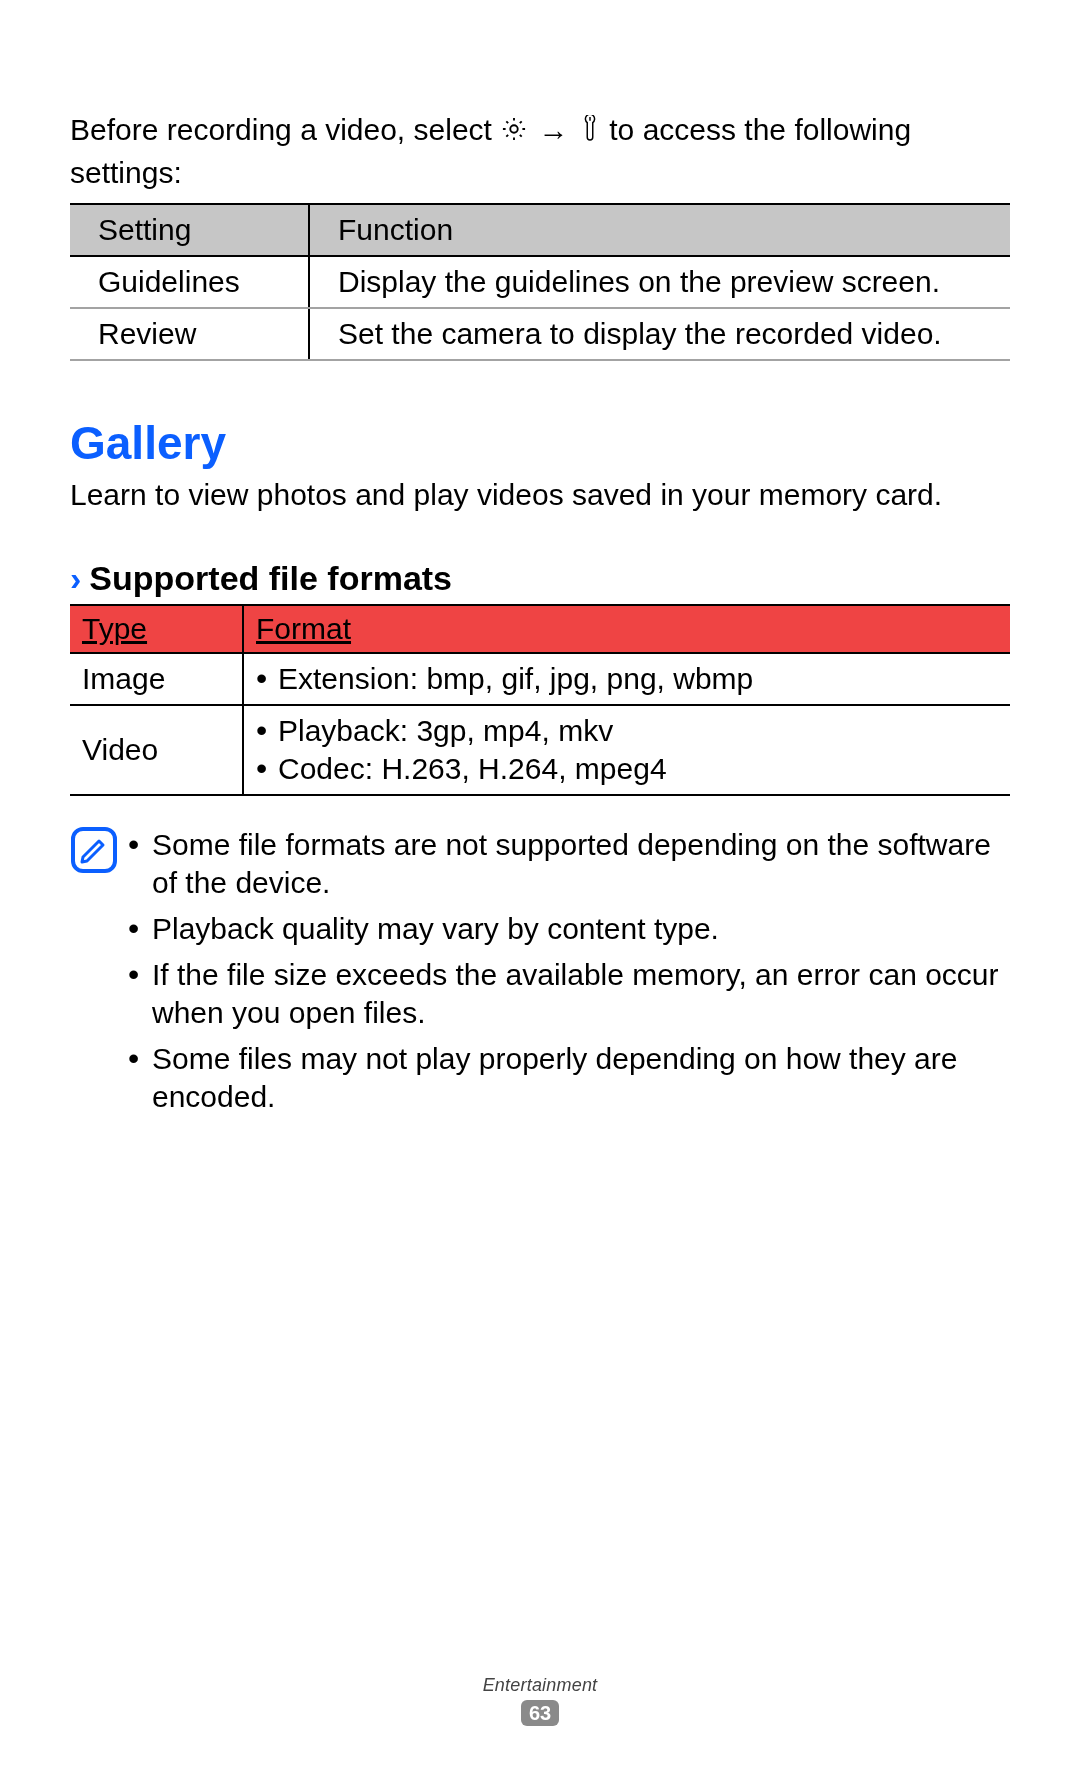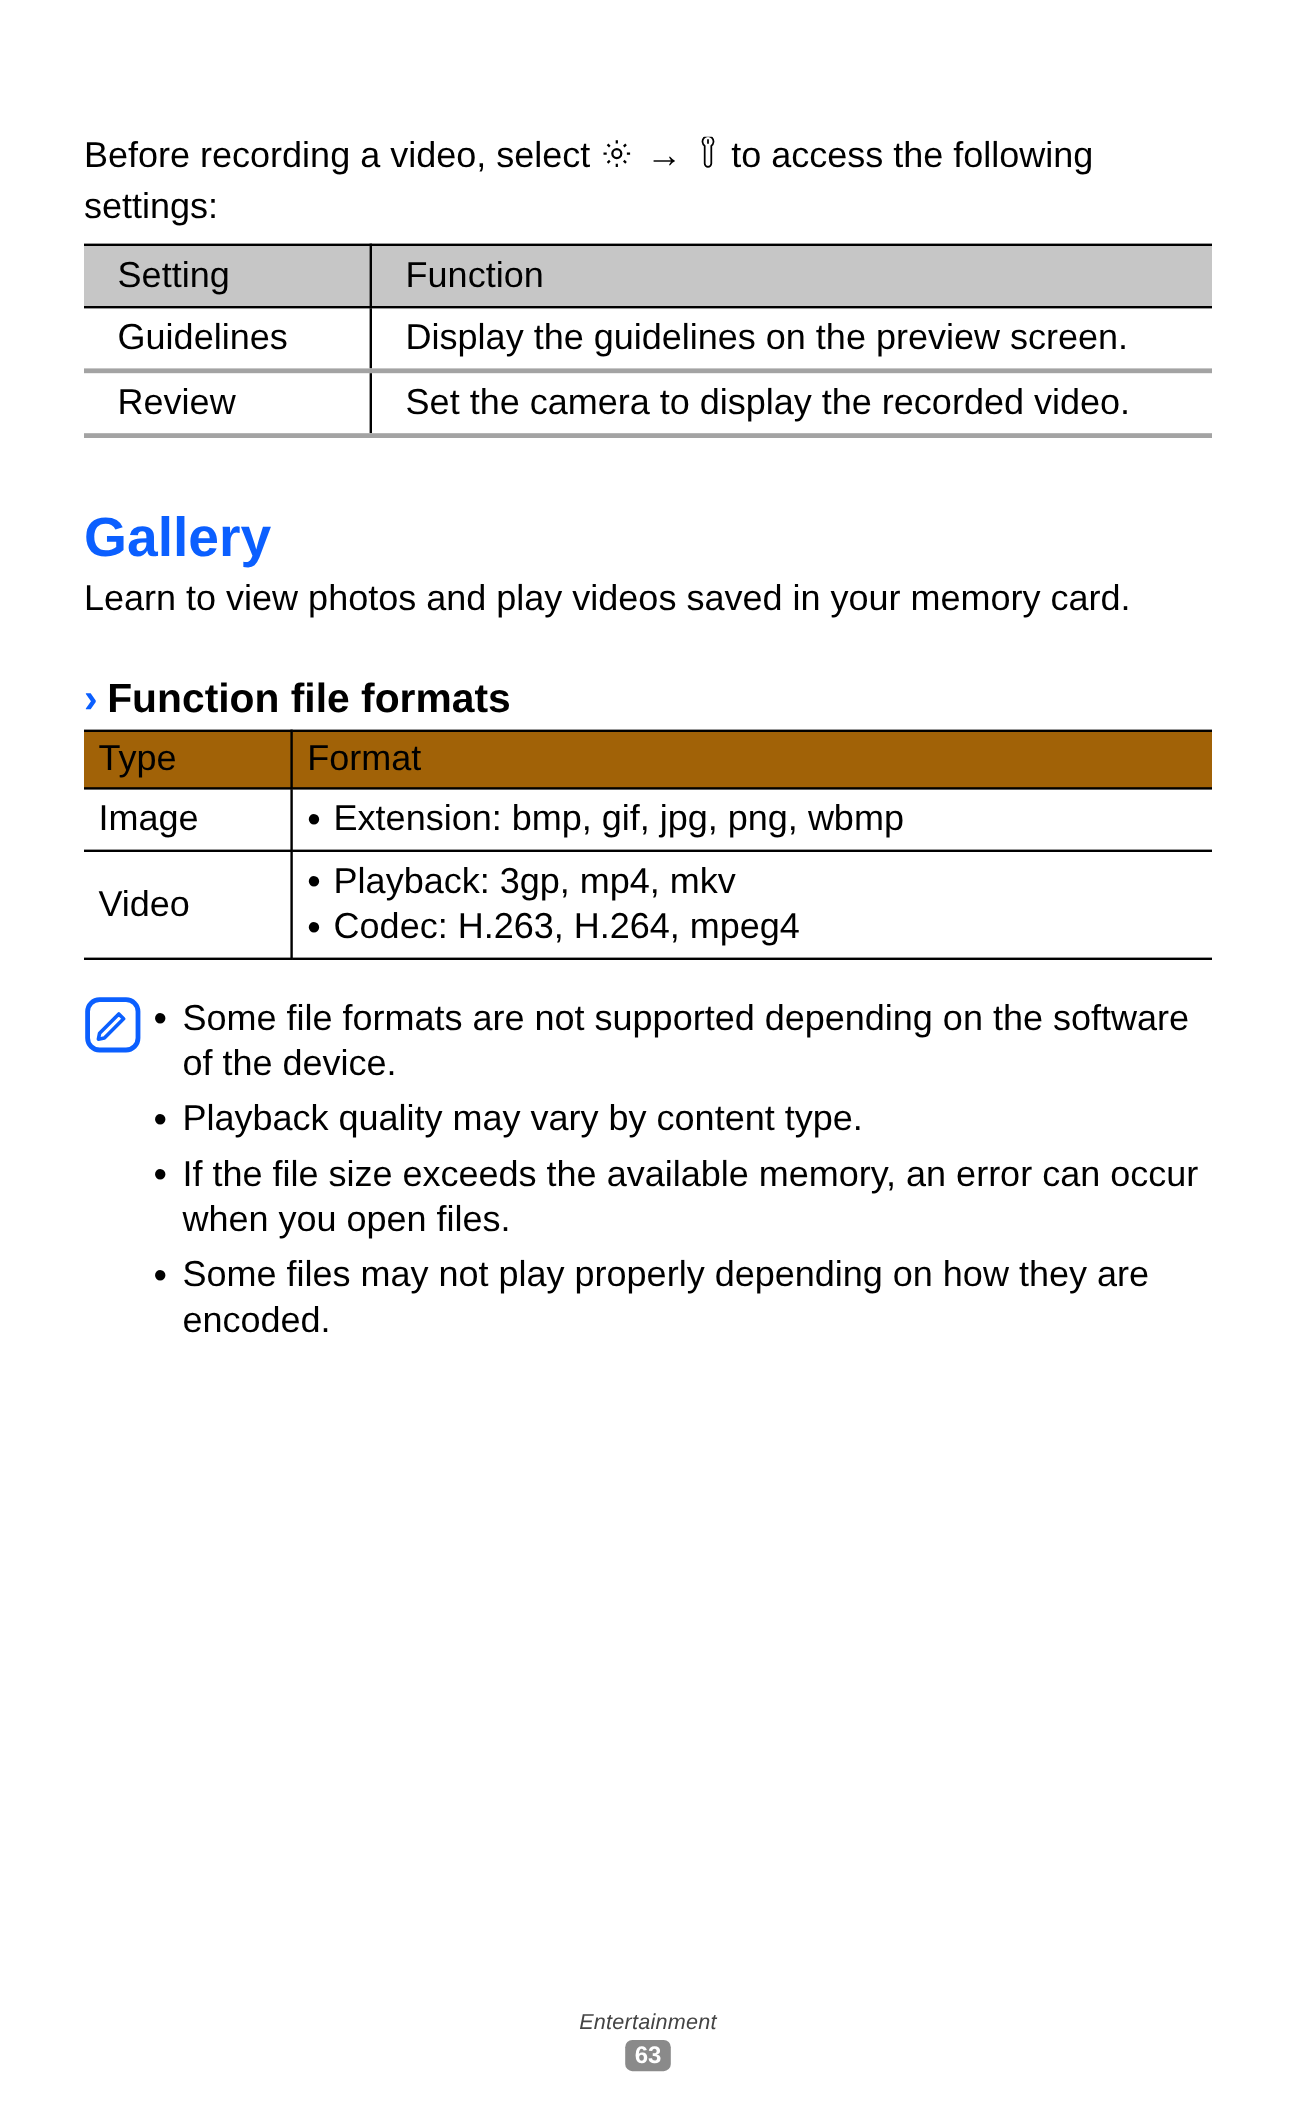--- a/index.html
+++ b/index.html
@@ -41,21 +41,21 @@
     padding: 8px 10px 8px 28px;
     vertical-align: middle;
   }
   table.settings thead th {
     background: #c6c6c6;
     border: 2px solid #000;
     border-left: none;
     border-right: none;
   }
   table.settings tbody td {
-    border-bottom: 4px solid #a3a3a3;
+    border-bottom: 2px solid #a3a3a3;
   }
   table.settings tbody tr:first-child td {
     border-top: none;
   }
   table.settings td.col1, table.settings th.col1 {
     width: 200px;
     border-right: 2px solid #000;
   }
   .section-title {
     color: #0b5fff;
@@ -89,24 +89,25 @@
     width: 100%;
     font-size: 30px;
   }
   table.formats th, table.formats td {
     text-align: left;
     font-weight: 400;
     padding: 6px 10px 6px 12px;
     vertical-align: middle;
   }
   table.formats thead th {
-    background: #a16207;
+    background: #ef4444;
     border: 2px solid #000;
     border-left: none;
     border-right: none;
+    text-decoration: underline;
   }
   table.formats tbody td {
     border-bottom: 2px solid #000;
   }
   table.formats td.col1, table.formats th.col1 {
     width: 150px;
     border-right: 2px solid #000;
   }
   .bullets {
     margin: 0;
@@ -219,21 +220,21 @@
         <td>Set the camera to display the recorded video.</td>
       </tr>
     </tbody>
   </table>
 
   <div class="section-title">Gallery</div>
   <div class="section-lead">Learn to view photos and play videos saved in your memory card.</div>
 
   <div class="sub-heading">
     <span class="chev">›</span>
-    <span class="txt">Function file formats</span>
+    <span class="txt">Supported file formats</span>
   </div>
 
   <table class="formats">
     <thead>
       <tr>
         <th class="col1">Type</th>
         <th>Format</th>
       </tr>
     </thead>
     <tbody>

